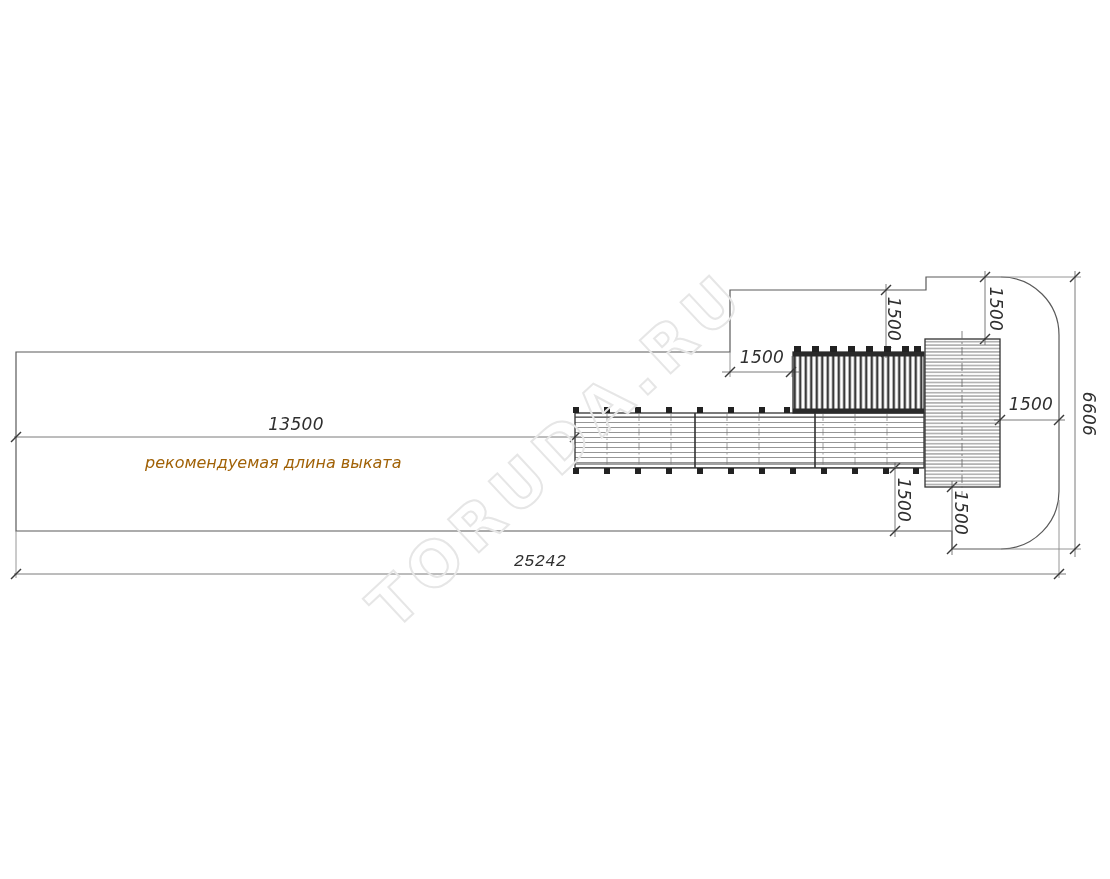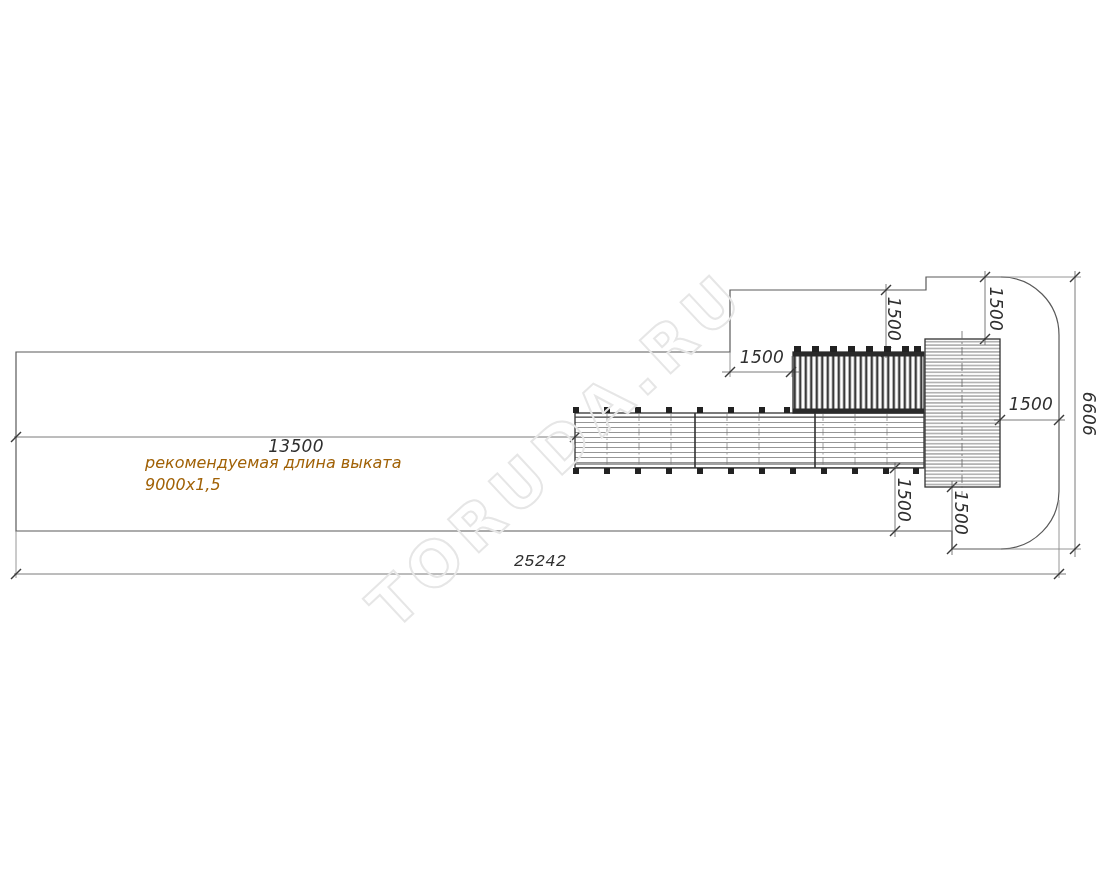--- a/index.html
+++ b/index.html
@@ -138,25 +138,24 @@
   </g>
 
   <g>
     <rect x="925" y="339" width="75" height="148" fill="url(#hatchTower)" stroke="#333" stroke-width="1.3"></rect>
     <line x1="962" y1="331" x2="962" y2="495" stroke="#666" stroke-width="0.8" stroke-dasharray="8 3 2 3"></line>
   </g>
 </svg>
 
 <div class="watermark">TORUDA.RU</div>
 
-<div class="label" style="left:296px;top:424px;margin-top:22px;">13500</div>
+<div class="label" style="left:296px;top:424px;">13500</div>
 
 <div class="note">
   <div>рекомендуемая длина выката</div>
-  <div>9000х1,5</div>
 </div>
 
 <div class="label" style="left:540px;top:561px;font-family:Liberation Mono, monospace;">25242</div>
 <div class="label rot90" style="left:1089px;top:414px;">6606</div>
 <div class="label" style="left:762px;top:357px;">1500</div>
 <div class="label rot90" style="left:894px;top:319px;">1500</div>
 <div class="label rot90" style="left:996px;top:309px;">1500</div>
 <div class="label" style="left:1031px;top:404px;">1500</div>
 <div class="label rot90" style="left:904px;top:500px;">1500</div>
 <div class="label rot90" style="left:961px;top:513px;">1500</div>

